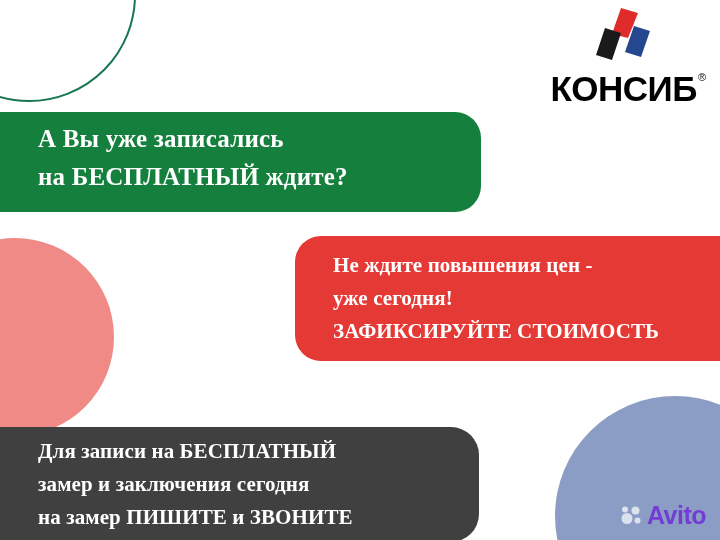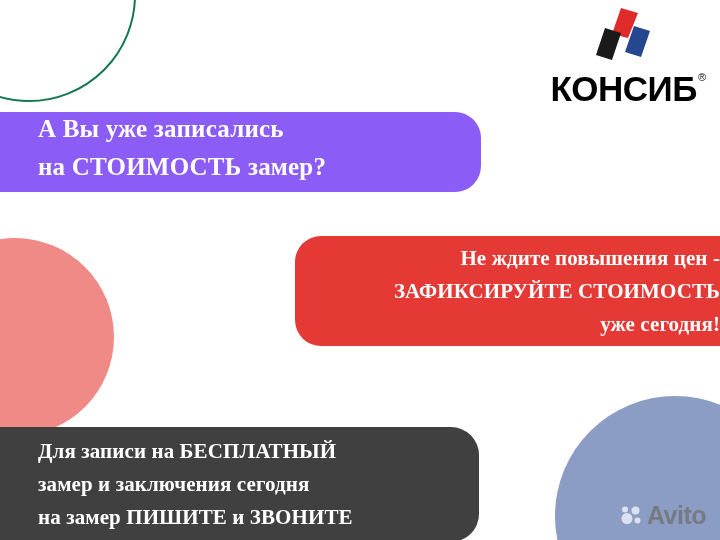--- a/index.html
+++ b/index.html
@@ -96,41 +96,40 @@
   }
   .banner .line {
     display: block;
     white-space: nowrap;
   }
 
   #banner-blue {
     left: 0;
     top: 112px;
     width: 481px;
-    height: 80px;
-    background: #8b5cf6;
+    height: 100px;
+    background: #15803d;
     border-radius: 0 26px 26px 0;
     padding: 0 0 8px 38px;
   }
   #banner-blue .line {
     font-size: 25px;
     font-weight: bold;
     line-height: 38px;
     letter-spacing: 0.2px;
   }
 
   #banner-red {
     left: 295px;
     top: 236px;
     width: 425px;
-    height: 110px;
+    height: 125px;
     background: #e53935;
     border-radius: 26px 0 0 26px;
     padding: 0 0 0 38px;
-    align-items: flex-end;
   }
   #banner-red .line {
     font-size: 21px;
     font-weight: bold;
     line-height: 33px;
     letter-spacing: 0.1px;
   }
 
   #banner-black {
     left: 0;
@@ -160,21 +159,21 @@
     opacity: 0.82;
   }
   #avito-dots {
     width: 22px;
     height: 20px;
   }
   #avito-text {
     font-family: "Liberation Sans", "DejaVu Sans", sans-serif;
     font-weight: bold;
     font-size: 25px;
-    color: #737373;
+    color: #6d28d9;
     letter-spacing: -0.5px;
     line-height: 1;
   }
 </style>
 </head>
 <body>
 
 <div id="stage">
 
   <div class="deco" id="green-ring"></div>
@@ -188,27 +187,27 @@
       <polygon points="46,18 62,23 53,49 37,44" fill="#24478f"></polygon>
     </svg>
     <div id="logo-wordmark">
       <span class="word">КОНСИБ</span>
       <span class="reg">®</span>
     </div>
   </div>
 
   <div class="banner" id="banner-blue">
     <span class="line">А Вы уже записались</span>
-    <span class="line">на СТОИМОСТЬ замер?</span>
+    <span class="line">на БЕСПЛАТНЫЙ ждите?</span>
   </div>
 
   <div class="banner" id="banner-red">
     <span class="line">Не ждите повышения цен -</span>
+    <span class="line">уже сегодня!</span>
     <span class="line">ЗАФИКСИРУЙТЕ СТОИМОСТЬ</span>
-    <span class="line">уже сегодня!</span>
   </div>
 
   <div class="banner" id="banner-black">
     <span class="line">Для записи на БЕСПЛАТНЫЙ</span>
     <span class="line">замер и заключения сегодня</span>
     <span class="line">на замер ПИШИТЕ и ЗВОНИТЕ</span>
   </div>
 
   <div id="avito-watermark">
     <svg id="avito-dots" viewBox="0 0 22 20">

